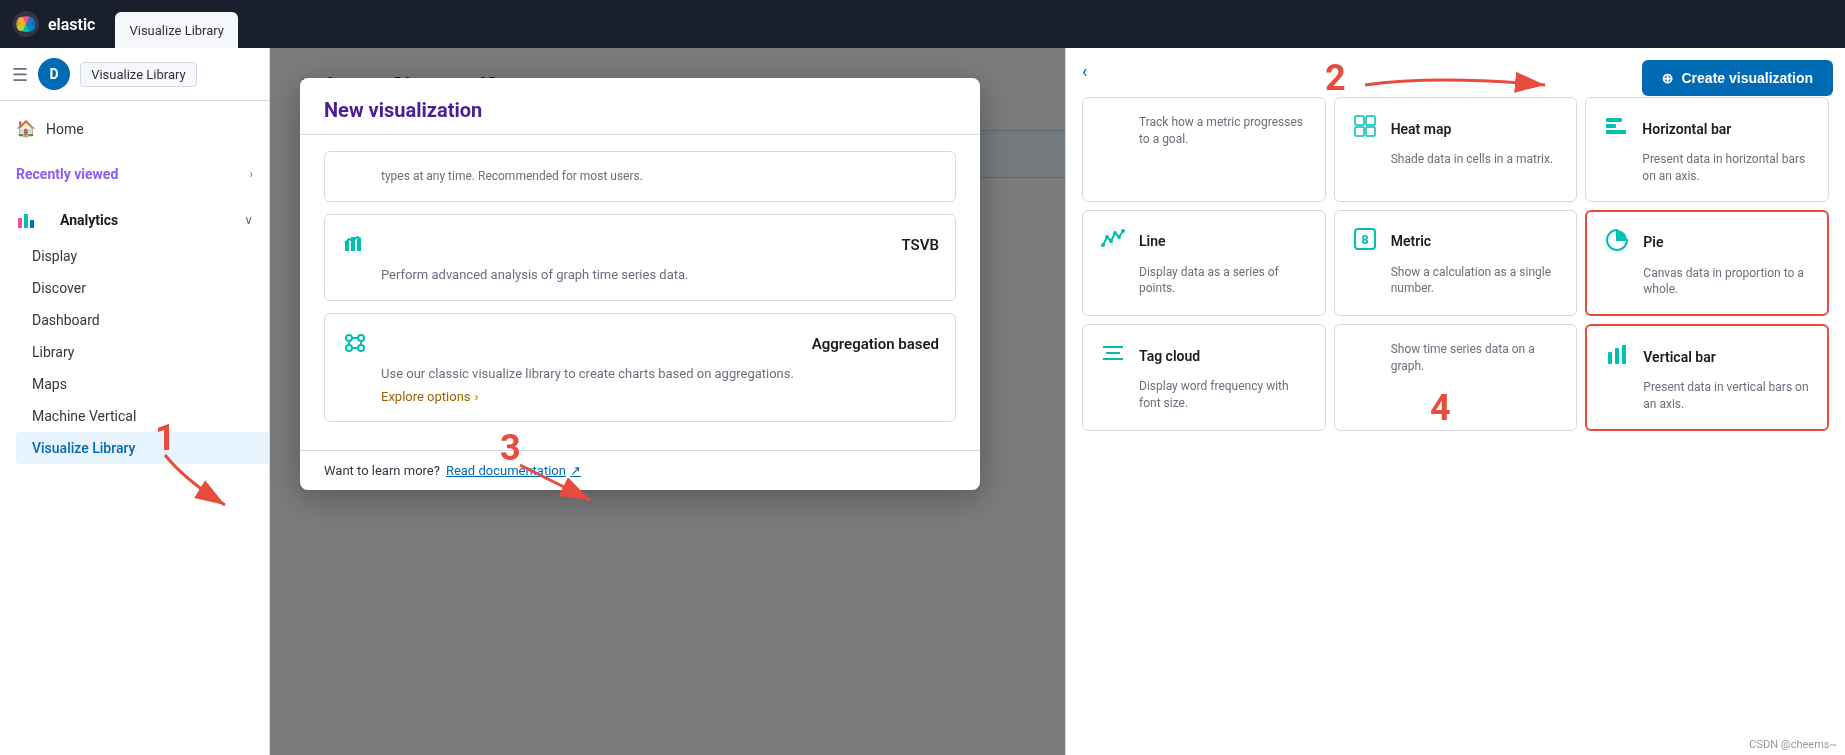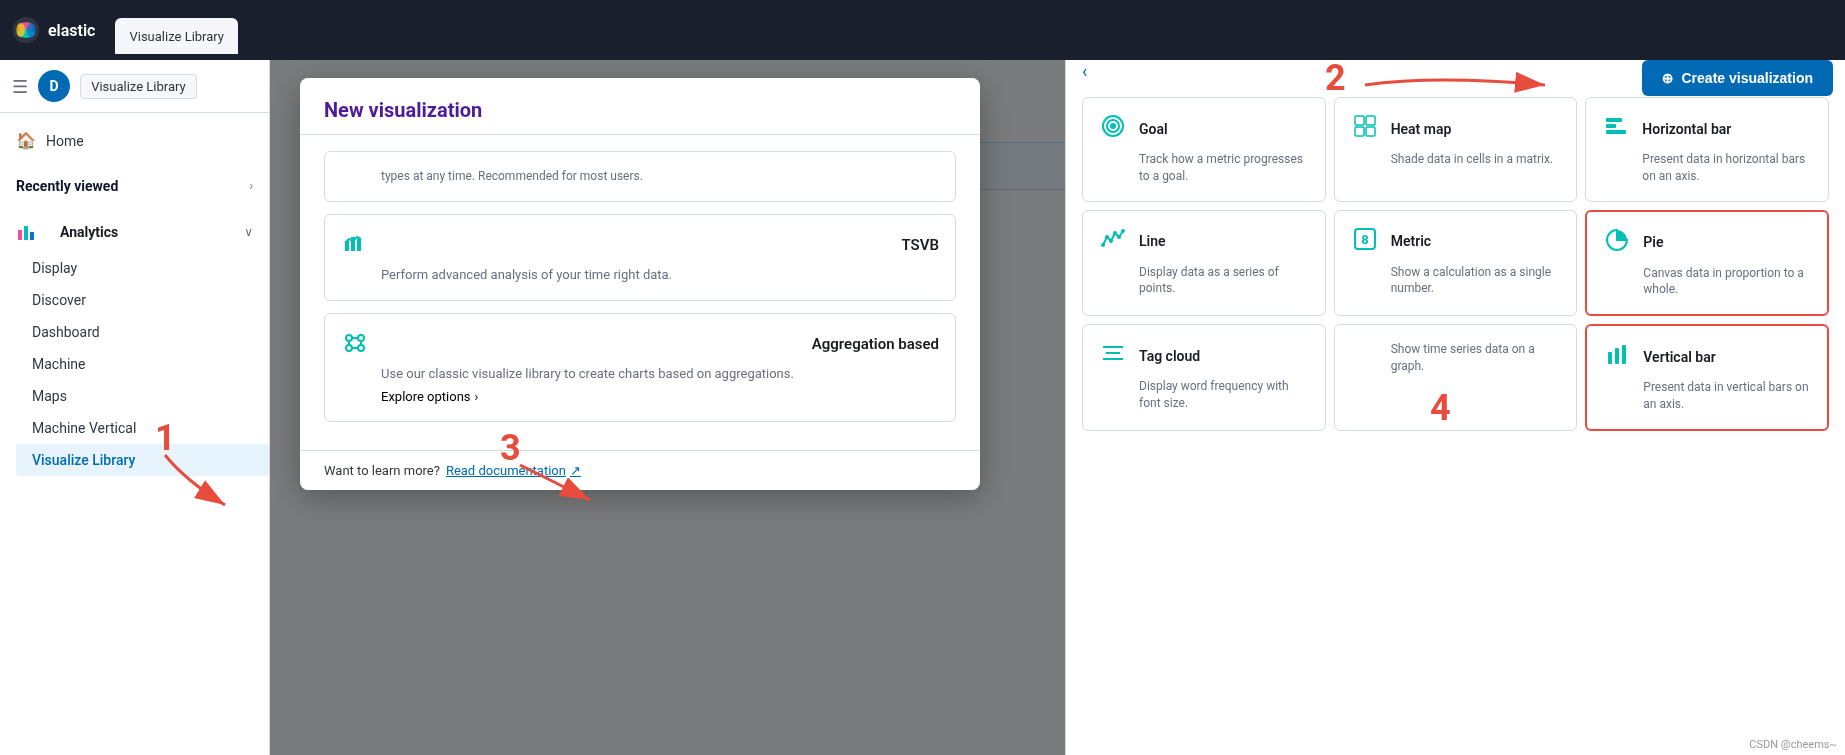--- a/index.html
+++ b/index.html
@@ -1,20 +1,20 @@
 <!DOCTYPE html>
 <html><head>
   <meta charset="utf-8">
   <style>
     * { box-sizing: border-box; margin: 0; padding: 0; }
     body { font-family: -apple-system, BlinkMacSystemFont, 'Segoe UI', Roboto, sans-serif; background: #f5f7fa; overflow: hidden; }
 
     
     .top-bar {
-      height: 60px;
+      height: 48px;
       background: #1a1f2e;
       display: flex;
       align-items: center;
       padding: 0 12px;
       gap: 12px;
       position: relative;
       z-index: 100;
     }
     .elastic-logo {
       display: flex;
@@ -119,21 +119,21 @@
     }
     .section-header {
       display: flex;
       align-items: center;
       justify-content: space-between;
       cursor: pointer;
     }
     .section-title {
       font-size: 14px;
       font-weight: 700;
-      color: #0f172a;
+      color: #8b5cf6;
     }
     .chevron-icon {
       color: #69707d;
       font-size: 12px;
     }
 
     .analytics-section {
       padding: 8px 0;
     }
     .analytics-header {
@@ -298,21 +298,21 @@
       font-size: 12px;
       color: #69707d;
       padding-left: 40px;
       line-height: 1.4;
       overflow: hidden;
       display: -webkit-box;
       -webkit-line-clamp: 2;
       -webkit-box-orient: vertical;
     }
     .modal-item-link {
-      color: #000000;
+      color: #a16207;
       font-size: 13px;
       text-decoration: none;
       padding-left: 40px;
       margin-top: 6px;
       display: inline-flex;
       align-items: center;
       gap: 4px;
     }
     .modal-footer {
       border-top: 1px solid #d3dae6;
@@ -470,21 +470,21 @@
         <div class="analytics-sub-item">
           <span>Display</span>
         </div>
         <div class="analytics-sub-item">
           <span>Discover</span>
         </div>
         <div class="analytics-sub-item">
           <span>Dashboard</span>
         </div>
         <div class="analytics-sub-item">
-          <span>Machine</span>
+          <span>Library</span>
         </div>
         <div class="analytics-sub-item">
           <span>Maps</span>
         </div>
         <div class="analytics-sub-item">
           <span>Machine Vertical</span>
         </div>
         <div class="analytics-sub-item active">
           <span>Visualize Library</span>
         </div>
@@ -528,21 +528,21 @@
           <span class="modal-item-icon">
             <svg width="24" height="24" viewBox="0 0 24 24">
               <rect x="2" y="10" width="4" height="10" fill="#00bfb3"></rect>
               <rect x="8" y="6" width="4" height="14" fill="#00bfb3"></rect>
               <rect x="14" y="8" width="4" height="12" fill="#00bfb3"></rect>
               <path d="M2 12 L6 8 L10 10 L14 6 L18 8" stroke="#00bfb3" fill="none" stroke-width="2"></path>
             </svg>
           </span>
           <span class="modal-item-title">TSVB</span>
         </div>
-        <div class="modal-item-desc">Perform advanced analysis of your time right data.</div>
+        <div class="modal-item-desc">Perform advanced analysis of graph time series data.</div>
       </div>
 
       <div class="modal-item">
         <div class="modal-item-header">
           <span class="modal-item-icon">
             <svg width="24" height="24" viewBox="0 0 24 24">
               <circle cx="6" cy="8" r="3" fill="none" stroke="#00bfb3" stroke-width="2"></circle>
               <circle cx="18" cy="8" r="3" fill="none" stroke="#00bfb3" stroke-width="2"></circle>
               <circle cx="6" cy="18" r="3" fill="none" stroke="#00bfb3" stroke-width="2"></circle>
               <circle cx="18" cy="18" r="3" fill="none" stroke="#00bfb3" stroke-width="2"></circle>
@@ -572,30 +572,20 @@
 </div>
 
 <div class="viz-panel">
 
   <div style="display:flex; justify-content:flex-start; padding: 4px 8px; margin-bottom: 4px;">
     <span style="color:#006bb4; font-size:18px; cursor:pointer;">‹</span>
   </div>
   <div class="viz-grid">
 
     <div class="viz-card">
-      <div class="viz-card-header">
-        <span class="viz-card-icon">
-          <svg width="24" height="24" viewBox="0 0 24 24">
-            <circle cx="12" cy="12" r="10" fill="none" stroke="#00bfb3" stroke-width="2"></circle>
-            <circle cx="12" cy="12" r="6" fill="none" stroke="#00bfb3" stroke-width="2"></circle>
-            <circle cx="12" cy="12" r="3" fill="#00bfb3"></circle>
-          </svg>
-        </span>
-        <span class="viz-card-title">Goal</span>
-      </div>
       <div class="viz-card-desc">Track how a metric progresses to a goal.</div>
     </div>
 
     <div class="viz-card">
       <div class="viz-card-header">
         <span class="viz-card-icon">
           <svg width="24" height="24" viewBox="0 0 24 24">
             <rect x="2" y="2" width="9" height="9" rx="1" fill="none" stroke="#00bfb3" stroke-width="1.5"></rect>
             <rect x="13" y="2" width="9" height="9" rx="1" fill="none" stroke="#00bfb3" stroke-width="1.5"></rect>
             <rect x="2" y="13" width="9" height="9" rx="1" fill="none" stroke="#00bfb3" stroke-width="1.5"></rect>

